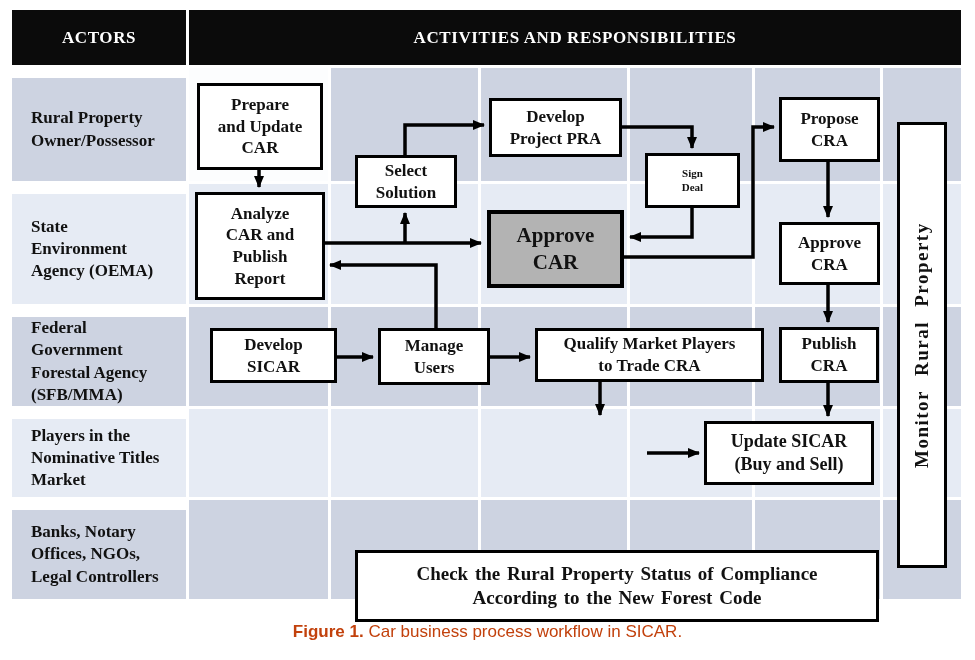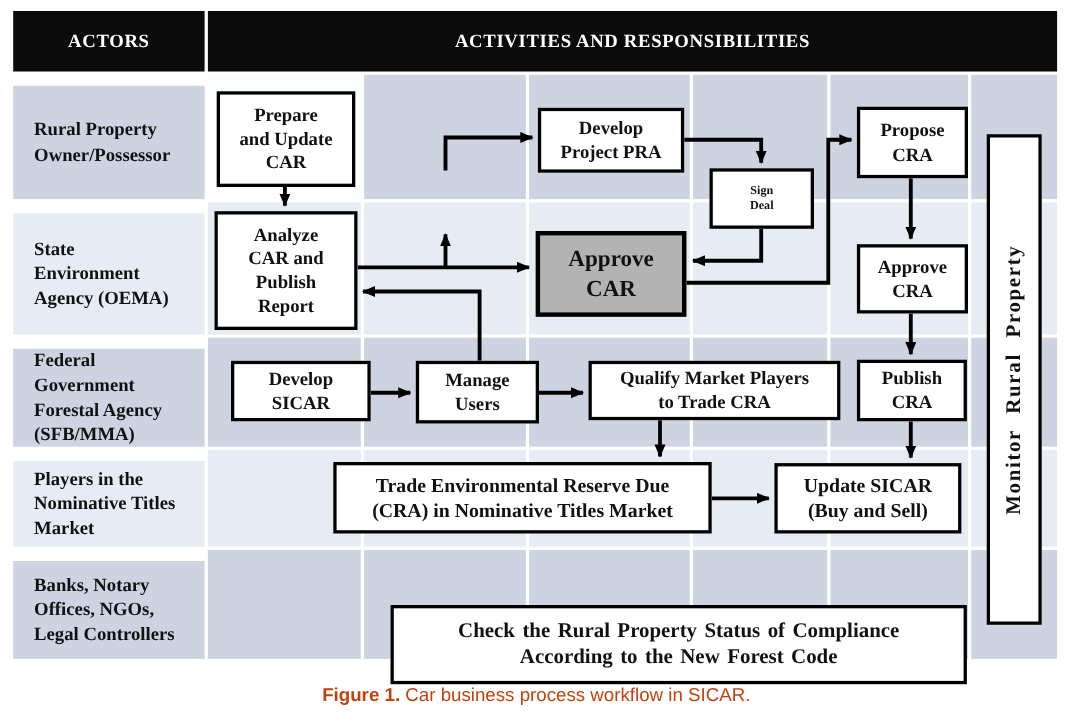--- a/index.html
+++ b/index.html
@@ -114,40 +114,40 @@
         <polyline points="647,453 699,453" class="edge" marker-end="url(#ah)"></polyline>
       </svg>
 
   <div class="node" style="left: 197px; top: 83px; width: 126px; height: 87px; font-size: 17px;">Prepare
 and Update
 CAR</div>
       <div class="node" style="left: 195px; top: 192px; width: 130px; height: 108px; font-size: 17px;">Analyze
 CAR and
 Publish
 Report</div>
+      <div class="node" style="left: 355px; top: 155px; width: 102px; height: 53px; font-size: 17px;">Select
+Solution</div>
       <div class="node" style="left: 489px; top: 98px; width: 133px; height: 59px; font-size: 17px;">Develop
 Project PRA</div>
       <div class="node" style="left: 645px; top: 153px; width: 95px; height: 55px; font-size: 11px;">Sign
 Deal</div>
       <div class="node" style="left: 779px; top: 97px; width: 101px; height: 65px; font-size: 17px;">Propose
 CRA</div>
       <div class="node gray" style="left: 487px; top: 210px; width: 137px; height: 78px; font-size: 21px;">Approve
 CAR</div>
       <div class="node" style="left: 779px; top: 222px; width: 101px; height: 63px; font-size: 17px;">Approve
 CRA</div>
       <div class="node" style="left: 210px; top: 328px; width: 127px; height: 55px; font-size: 17px;">Develop
 SICAR</div>
       <div class="node" style="left: 378px; top: 328px; width: 112px; height: 57px; font-size: 17px;">Manage
 Users</div>
       <div class="node" style="left: 535px; top: 328px; width: 229px; height: 54px; font-size: 17px;">Qualify Market Players
 to Trade CRA</div>
       <div class="node" style="left: 779px; top: 327px; width: 100px; height: 56px; font-size: 17px;">Publish
 CRA</div>
-      <div class="node" style="left: 303px; top: 420px; width: 344px; height: 65px; font-size: 18px;">Trade Environmental Reserve Due
-(CRA) in Nominative Titles Market</div>
       <div class="node" style="left: 704px; top: 421px; width: 170px; height: 64px; font-size: 18px;">Update SICAR
 (Buy and Sell)</div>
       <div class="node wide" style="left: 355px; top: 550px; width: 524px; height: 72px; font-size: 19px;">Check the Rural Property Status of Compliance
 According to the New Forest Code</div>
       <div class="node vertical" style="left: 897px; top: 122px; width: 50px; height: 446px; font-size: 19px;">Monitor Rural Property</div>
     </div>
 
   <div class="caption">
     <span class="cap-b">Figure 1.</span>
     <span>Car business process workflow in SICAR.</span>

